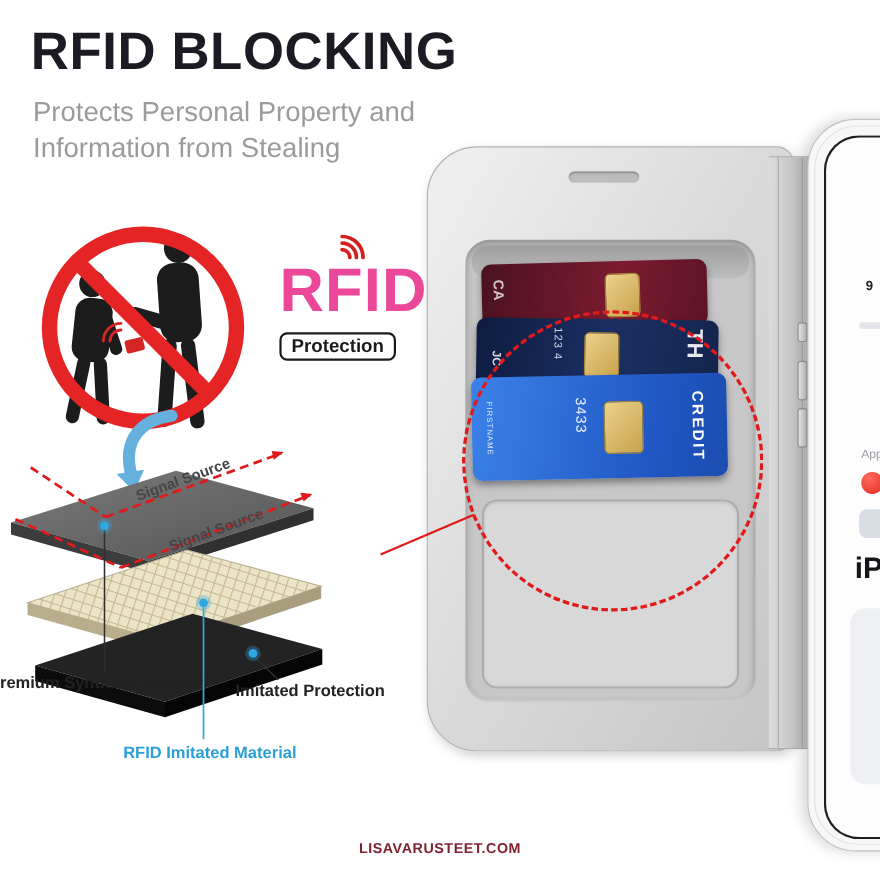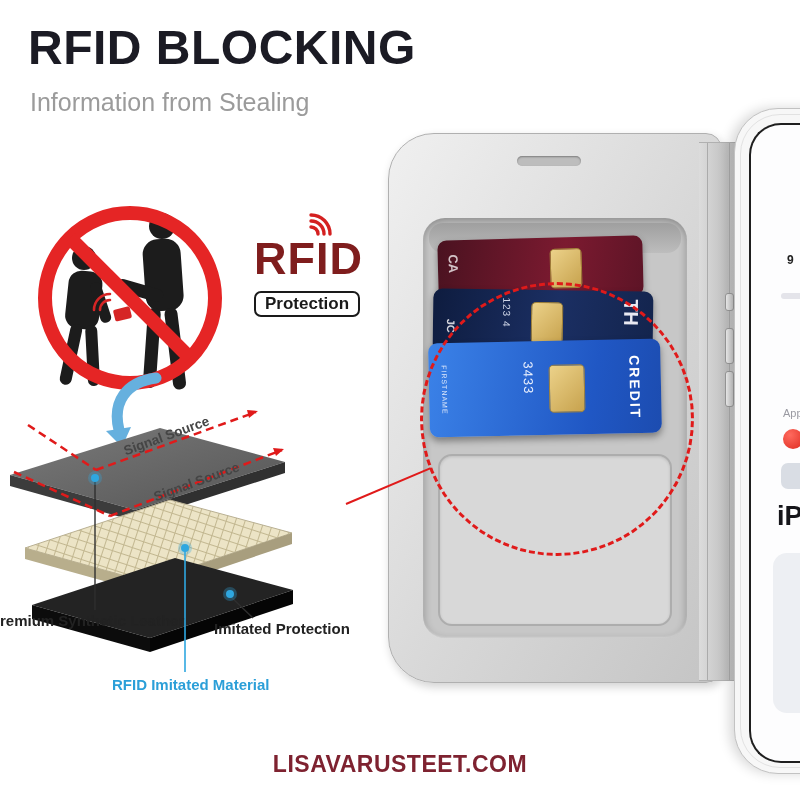--- a/index.html
+++ b/index.html
@@ -9,21 +9,21 @@
   
   #title{position:absolute;left:28px;top:20px;font-size:48px;font-weight:800;
          color:#1b1b24;letter-spacing:.5px;}
   #subtitle{position:absolute;left:30px;top:86px;font-size:25px;color:#9b9b9b;line-height:1.3;}
 
   
   #nosign{position:absolute;left:30px;top:198px;width:200px;height:200px;}
 
   
   #badge{position:absolute;left:254px;top:236px;width:140px;}
-  #badge .rfid{font-size:45px;font-weight:800;color:#7f1d1d;letter-spacing:1px;line-height:1;}
+  #badge .rfid{font-size:56px;font-weight:800;color:#ec4899;letter-spacing:1px;line-height:1;}
   #badge .prot{display:inline-block;margin-top:10px;border:2.5px solid #1a1a1a;border-radius:7px;
                padding:1px 9px;font-size:17px;font-weight:700;color:#1a1a1a;}
   #badge .waves{position:absolute;left:52px;top:-30px;}
 
   
   #bluearrow{position:absolute;left:92px;top:372px;}
 
   
   #layers{position:absolute;left:0;top:400px;}
   .diag-label{position:absolute;font-size:15px;font-weight:700;color:#222;white-space:nowrap;}
@@ -93,29 +93,30 @@
   #scr-line{position:absolute;left:30px;top:168px;width:40px;height:6px;border-radius:3px;background:#e4e4ea;}
   #scr-app{position:absolute;left:32px;top:282px;font-size:11px;color:#9a9aa2;}
   #scr-red{position:absolute;left:32px;top:304px;width:20px;height:20px;border-radius:50%;
         background:radial-gradient(circle at 35% 30%,#ff6a5e,#de2b20);}
   #scr-sq{position:absolute;left:30px;top:338px;width:26px;height:26px;border-radius:7px;background:#d9dde4;}
   #scr-ip{position:absolute;left:26px;top:376px;font-size:27px;font-weight:800;color:#15151a;}
   #scr-card{position:absolute;left:22px;top:428px;width:56px;height:160px;border-radius:14px;background:#edeff3;}
 
   
   #watermark{position:absolute;left:0;right:0;bottom:22px;text-align:center;
-        font-size:23px;font-weight:700;letter-spacing:.5px;color:#7e2230;}
+        font-size:13px;font-weight:700;letter-spacing:.5px;color:#7e2230;}
 </style>
 </head>
 <body>
 
 <div id="stage">
 
   <div id="title">RFID BLOCKING</div>
   <div id="subtitle">
+    <div>Protects Personal Property and</div>
     <div>Information from Stealing</div>
   </div>
 
   <div id="nosign">
     <svg width="200" height="200" viewBox="0 0 200 200">
       <g fill="#1c1c1c">
 
         <circle cx="54" cy="60" r="12"></circle>
         <rect x="37" y="73" width="34" height="58" rx="13" transform="rotate(6 54 100)"></rect>
         <rect x="60" y="84" width="11" height="42" rx="5" transform="rotate(-18 66 88)"></rect>

